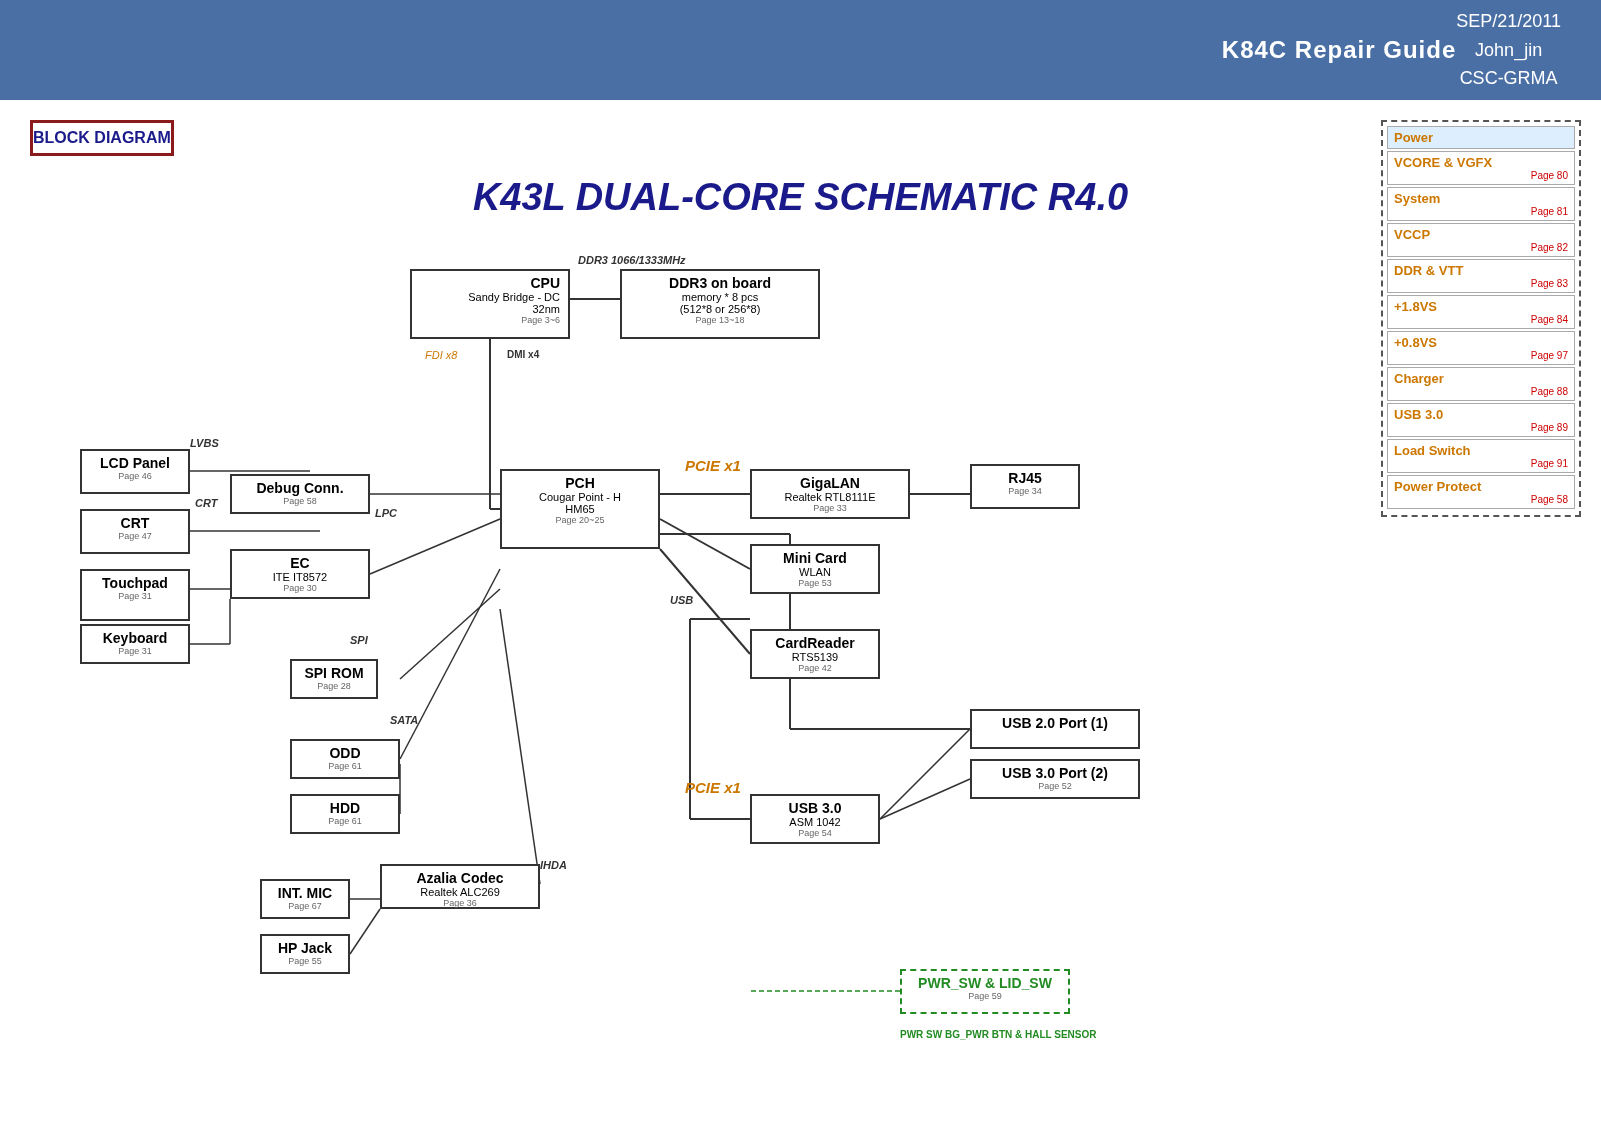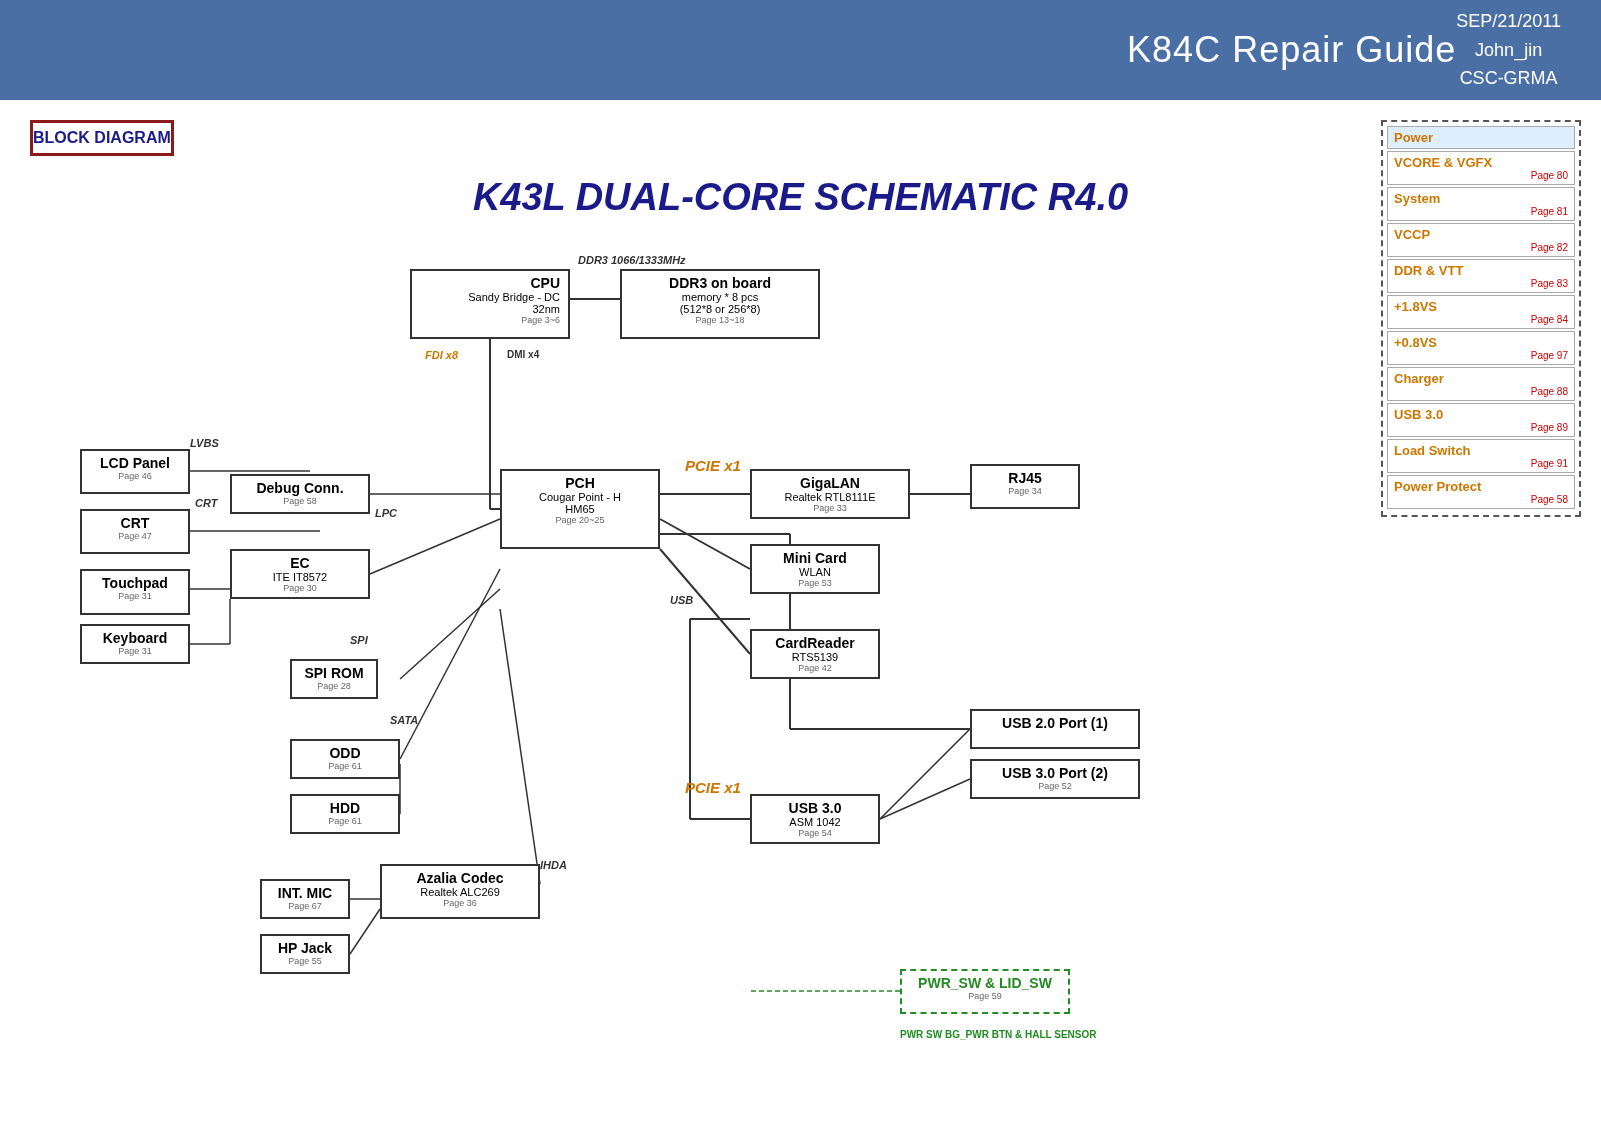--- a/index.html
+++ b/index.html
@@ -14,22 +14,22 @@
     .header {
       background: #4a6fa5;
       display: flex;
       align-items: center;
       justify-content: space-between;
       padding: 10px 40px;
       height: 100px;
     }
     .header-title {
       color: white;
-      font-size: 36px;
-      font-weight: normal;
+      font-size: 24px;
+      font-weight: bold;
       letter-spacing: 1px;
     }
     .header-info {
       color: white;
       text-align: center;
       font-size: 18px;
       line-height: 1.6;
     }
 
     
@@ -195,21 +195,21 @@
     .ec-block {
       left: 200px;
       top: 310px;
       width: 140px;
       height: 50px;
     }
     .touchpad-block {
       left: 50px;
       top: 330px;
       width: 110px;
-      height: 46px;
+      height: 52px;
     }
     .keyboard-block {
       left: 50px;
       top: 385px;
       width: 110px;
       height: 40px;
     }
     .spirom-block {
       left: 260px;
       top: 420px;
@@ -231,21 +231,21 @@
     .intmic-block {
       left: 230px;
       top: 640px;
       width: 90px;
       height: 40px;
     }
     .azalia-block {
       left: 350px;
       top: 625px;
       width: 160px;
-      height: 55px;
+      height: 45px;
     }
     .hpjack-block {
       left: 230px;
       top: 695px;
       width: 90px;
       height: 40px;
     }
     .gigalan-block {
       left: 720px;
       top: 230px;
@@ -429,21 +429,21 @@
     </div>
 
     <div class="arrow-label link-label" style="left:548px;top:15px;">DDR3 1066/1333MHz</div>
 
     <div class="block ddr3-block">
       <div class="block-title">DDR3 on board</div>
       <div class="block-sub">memory * 8 pcs<br>(512*8 or 256*8)</div>
       <span class="block-page">Page 13~18</span>
     </div>
 
-    <div class="arrow-label" style="left:395px;top:110px;color:#cc7700;font-style:italic;font-size:11px;font-weight:bold;">FDI x8</div>
+    <div class="arrow-label" style="left:395px;top:110px;color:#cc7700;font-style:italic;font-size:11px;font-weight:normal;">FDI x8</div>
     <div class="arrow-label" style="left:477px;top:110px;color:#333;font-size:10px;font-weight:bold;">DMI x4</div>
 
     <div class="block pch-block">
       <div class="block-title">PCH</div>
       <div class="block-sub">Cougar Point - H<br>HM65</div>
       <span class="block-page">Page 20~25</span>
     </div>
 
     <div class="arrow-label link-label" style="left:160px;top:198px;">LVBS</div>
 

